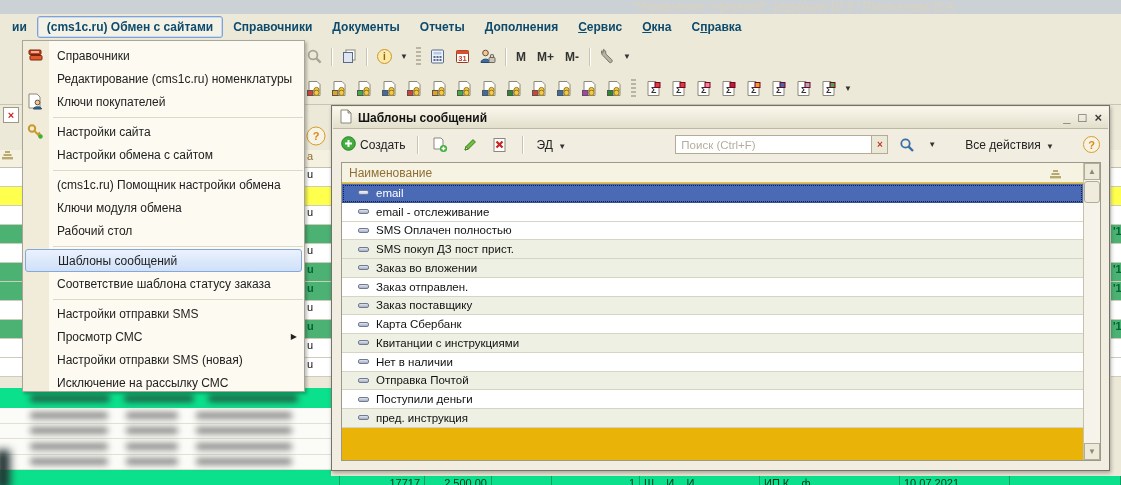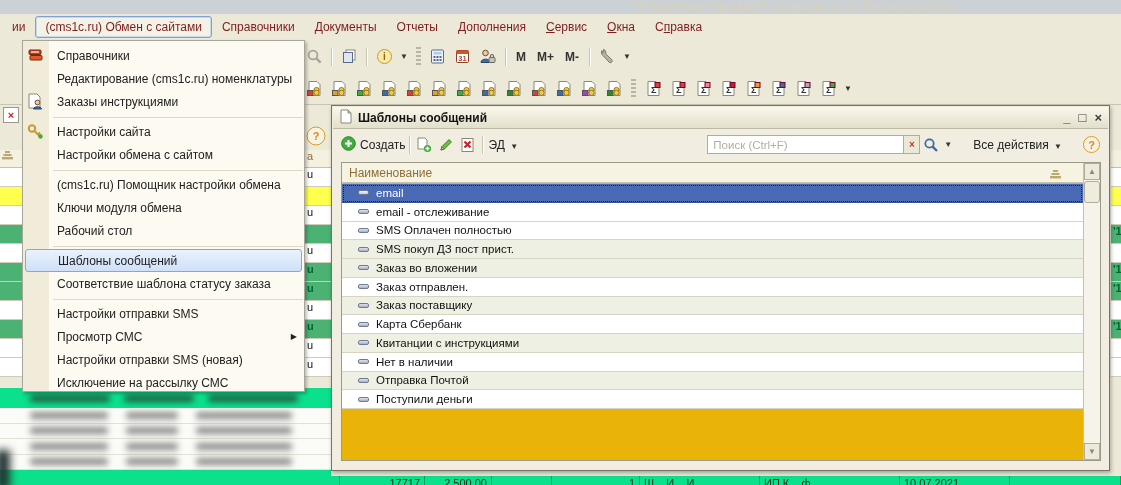--- a/index.html
+++ b/index.html
@@ -5,21 +5,21 @@
   * { margin:0; padding:0; box-sizing:border-box; }
   html,body { width:1121px; height:485px; overflow:hidden; }
   body { font-family:"Liberation Sans", sans-serif; font-size:12px; background:#ece9d8; position:relative; }
 
   
   .titlebar { position:absolute; left:0; top:0; width:1121px; height:14px; background:#ccd1d5; overflow:hidden; }
   .titlebar .tb-text { position:absolute; left:560px; top:0px; width:470px; text-align:center; color:#d9d3bd; font-size:12px; white-space:nowrap; }
 
   
   .menubar { position:absolute; left:0; top:14px; width:1121px; height:26px; background:#ece9d8; display:flex; align-items:center; padding-left:2px; }
-  .mb-item { padding:3px 9px; color:#7f1d1d; white-space:nowrap; border:1px solid transparent; border-radius:3px; }
+  .mb-item { padding:3px 9px; color:#0c4a6e; white-space:nowrap; border:1px solid transparent; border-radius:3px;font-weight:bold; }
   .mb-item.active { border:1px solid #7da2d6; background:#f4f2e6; box-shadow:0 0 0 1px #c8d8ef inset; }
 
   
   .toolbar1 { position:absolute; left:0; top:40px; width:1121px; height:33px; background:#ece9d8; }
   .toolbar2 { position:absolute; left:0; top:73px; width:1121px; height:32px; background:#ece9d8; border-bottom:1px solid #c9c5b2; }
   .tb-inner { display:flex; align-items:center; gap:3px; margin-left:303px; height:100%; }
   .tbtn { width:22px; height:22px; display:flex; align-items:center; justify-content:center; border-radius:2px; }
   .tsep { width:1px; height:18px; background:#c9c5b2; margin:0 3px; box-shadow:1px 0 0 #fff; }
   .tdots { width:5px; height:20px; background:repeating-linear-gradient(#b9b5a2 0 2px, transparent 2px 4px); margin:0 3px; }
   .mem { font-weight:bold; color:#333; padding:2px 4px; }
@@ -32,21 +32,21 @@
   .dd-ico { position:absolute; left:4px; top:3px; width:17px; height:17px; }
   .dd-arrow { position:absolute; right:7px; font-size:8px; color:#222; }
   .dd-sep { height:5px; margin:0 1px 0 30px; border-bottom:1px solid #ddd9c6; margin-bottom:2px; }
 
   
   .dialog { position:absolute; left:331px; top:105px; width:779px; height:366px; background:#f1eee1; border:1px solid #75726a; box-shadow:1px 2px 4px rgba(0,0,0,.3); z-index:40; }
   .dlg-title { position:absolute; left:1px; top:1px; right:1px; height:22px; background:linear-gradient(#faf7ec,#e3dfcc); border-bottom:1px solid #bcb8a4; display:flex; align-items:center; padding:0 6px; }
   .dlg-title .t { font-weight:bold; color:#111; margin-left:5px; }
   .winctl { margin-left:auto; display:flex; gap:8px; align-items:center; }
   .winctl span { color:#3c3c3c; font-weight:bold; font-size:13px; line-height:10px; }
-  .dlg-toolbar { position:absolute; left:1px; top:23px; right:1px; height:31px; display:flex; align-items:center; padding:0 8px; gap:0; }
+  .dlg-toolbar { position:absolute; left:1px; top:23px; right:1px; height:31px; display:flex; align-items:center; padding:0 8px; gap:8px; }
   .create-btn { display:flex; align-items:center; gap:4px; color:#222; }
   .ed-btn { color:#222; padding:0 3px; }
   .search-wrap { display:flex; align-items:center; margin-left:auto; }
   .search-input { width:196px; height:19px; border:1px solid #b3ac92; border-right:none; padding:2px 5px; font-size:11.5px; color:#444; background:#fff; outline:none; }
   .search-input::placeholder { color:#b4ae9c; }
   .search-clear { width:17px; height:19px; border:1px solid #b3ac92; background:#ece8d7; color:#c03a2b; font-size:10px; font-weight:bold; display:flex; align-items:center; justify-content:center; }
   .allact { color:#222; margin:0 19px; }
   .help-btn { width:17px; height:17px; border-radius:50%; border:1px solid #d89c28; background:#f7f3e4; color:#d8891c; font-weight:bold; font-size:11px; display:flex; align-items:center; justify-content:center; }
 
   .dlg-table { position:absolute; left:9px; top:56px; right:8px; bottom:9px; background:#eab308; border:1px solid #9c998a; overflow:hidden; }
@@ -446,21 +446,21 @@
     </div>
     <div class="dd-item">
       <span class="dd-label">Редактирование (cms1c.ru) номенклатуры</span>
     </div>
     <div class="dd-item">
       <span class="dd-ico"><svg width="17" height="17" viewBox="0 0 17 17">
           <path d="M2 1 h8 l3 3 v11 h-11 z" fill="#fff" stroke="#8a887a"></path>
           <circle cx="10.5" cy="9.5" r="2.4" fill="#f0c8a0" stroke="#6a5030"></circle>
           <path d="M6.5 16 c0-3 8-3 8 0 z" fill="#3a6ea5" stroke="#24476b"></path>
         </svg></span>
-      <span class="dd-label">Заказы инструкциями</span>
+      <span class="dd-label">Ключи покупателей</span>
     </div>
     <div class="dd-sep"></div>
     <div class="dd-item">
       <span class="dd-ico"><svg width="17" height="17" viewBox="0 0 17 17">
           <circle cx="5" cy="5.5" r="3.2" fill="none" stroke="#c89а30" stroke-width="2"></circle>
           <circle cx="5" cy="5.5" r="3.2" fill="none" stroke="#c89a30" stroke-width="2"></circle>
           <path d="M7.5 8 l5.5 5.5 M11 11.5 l2-2 M12.8 13.3 l1.6-1.6" stroke="#c89a30" stroke-width="2"></path>
           <circle cx="13.5" cy="13.5" r="2.2" fill="#3fae3a"></circle>
         </svg></span>
       <span class="dd-label">Настройки сайта</span>
@@ -609,20 +609,24 @@
           <span class="tlabel">Нет в наличии</span>
         </div>
         <div class="trow even">
           <span class="dash"></span>
           <span class="tlabel">Отправка Почтой</span>
         </div>
         <div class="trow alt">
           <span class="dash"></span>
           <span class="tlabel">Поступили деньги</span>
         </div>
+        <div class="trow even">
+          <span class="dash"></span>
+          <span class="tlabel">пред. инструкция</span>
+        </div>
       </div>
     <div class="vscroll">
       <div class="sbtn" style="top:0">▲</div>
       <div class="sthumb"></div>
       <div class="sbtn" style="bottom:0">▼</div>
     </div>
   </div>
 </div>
 
 </body></html>

